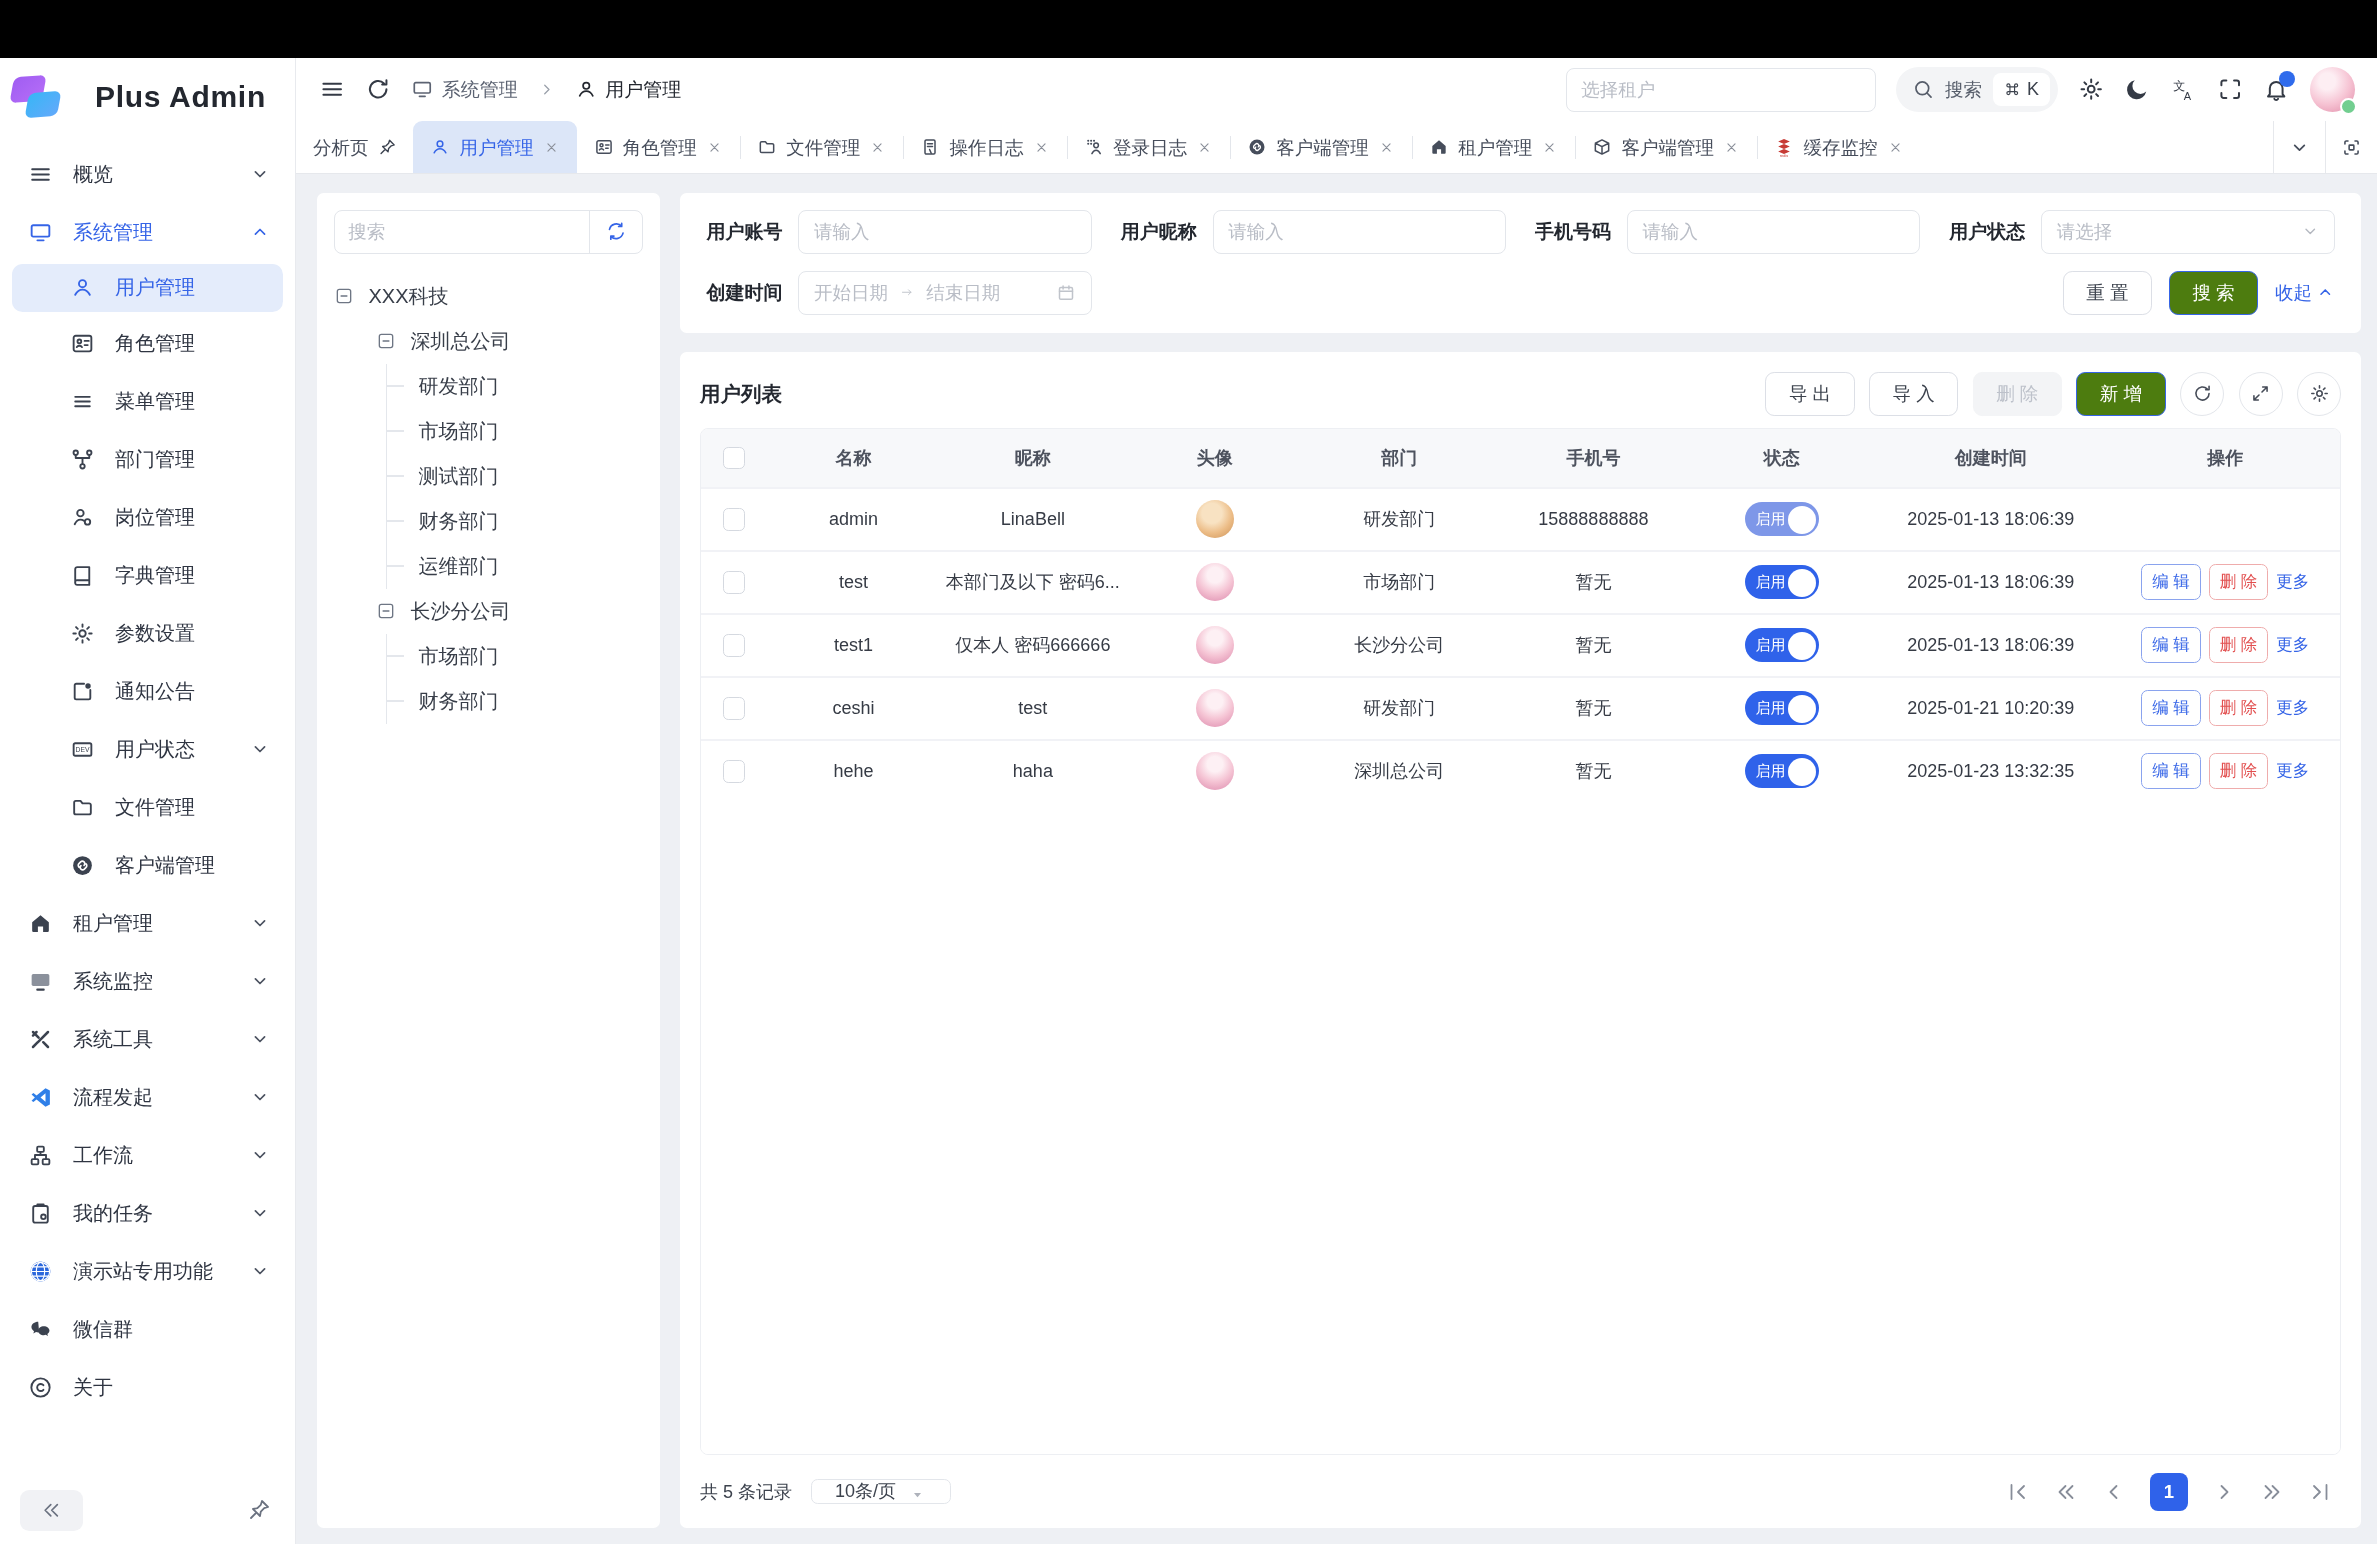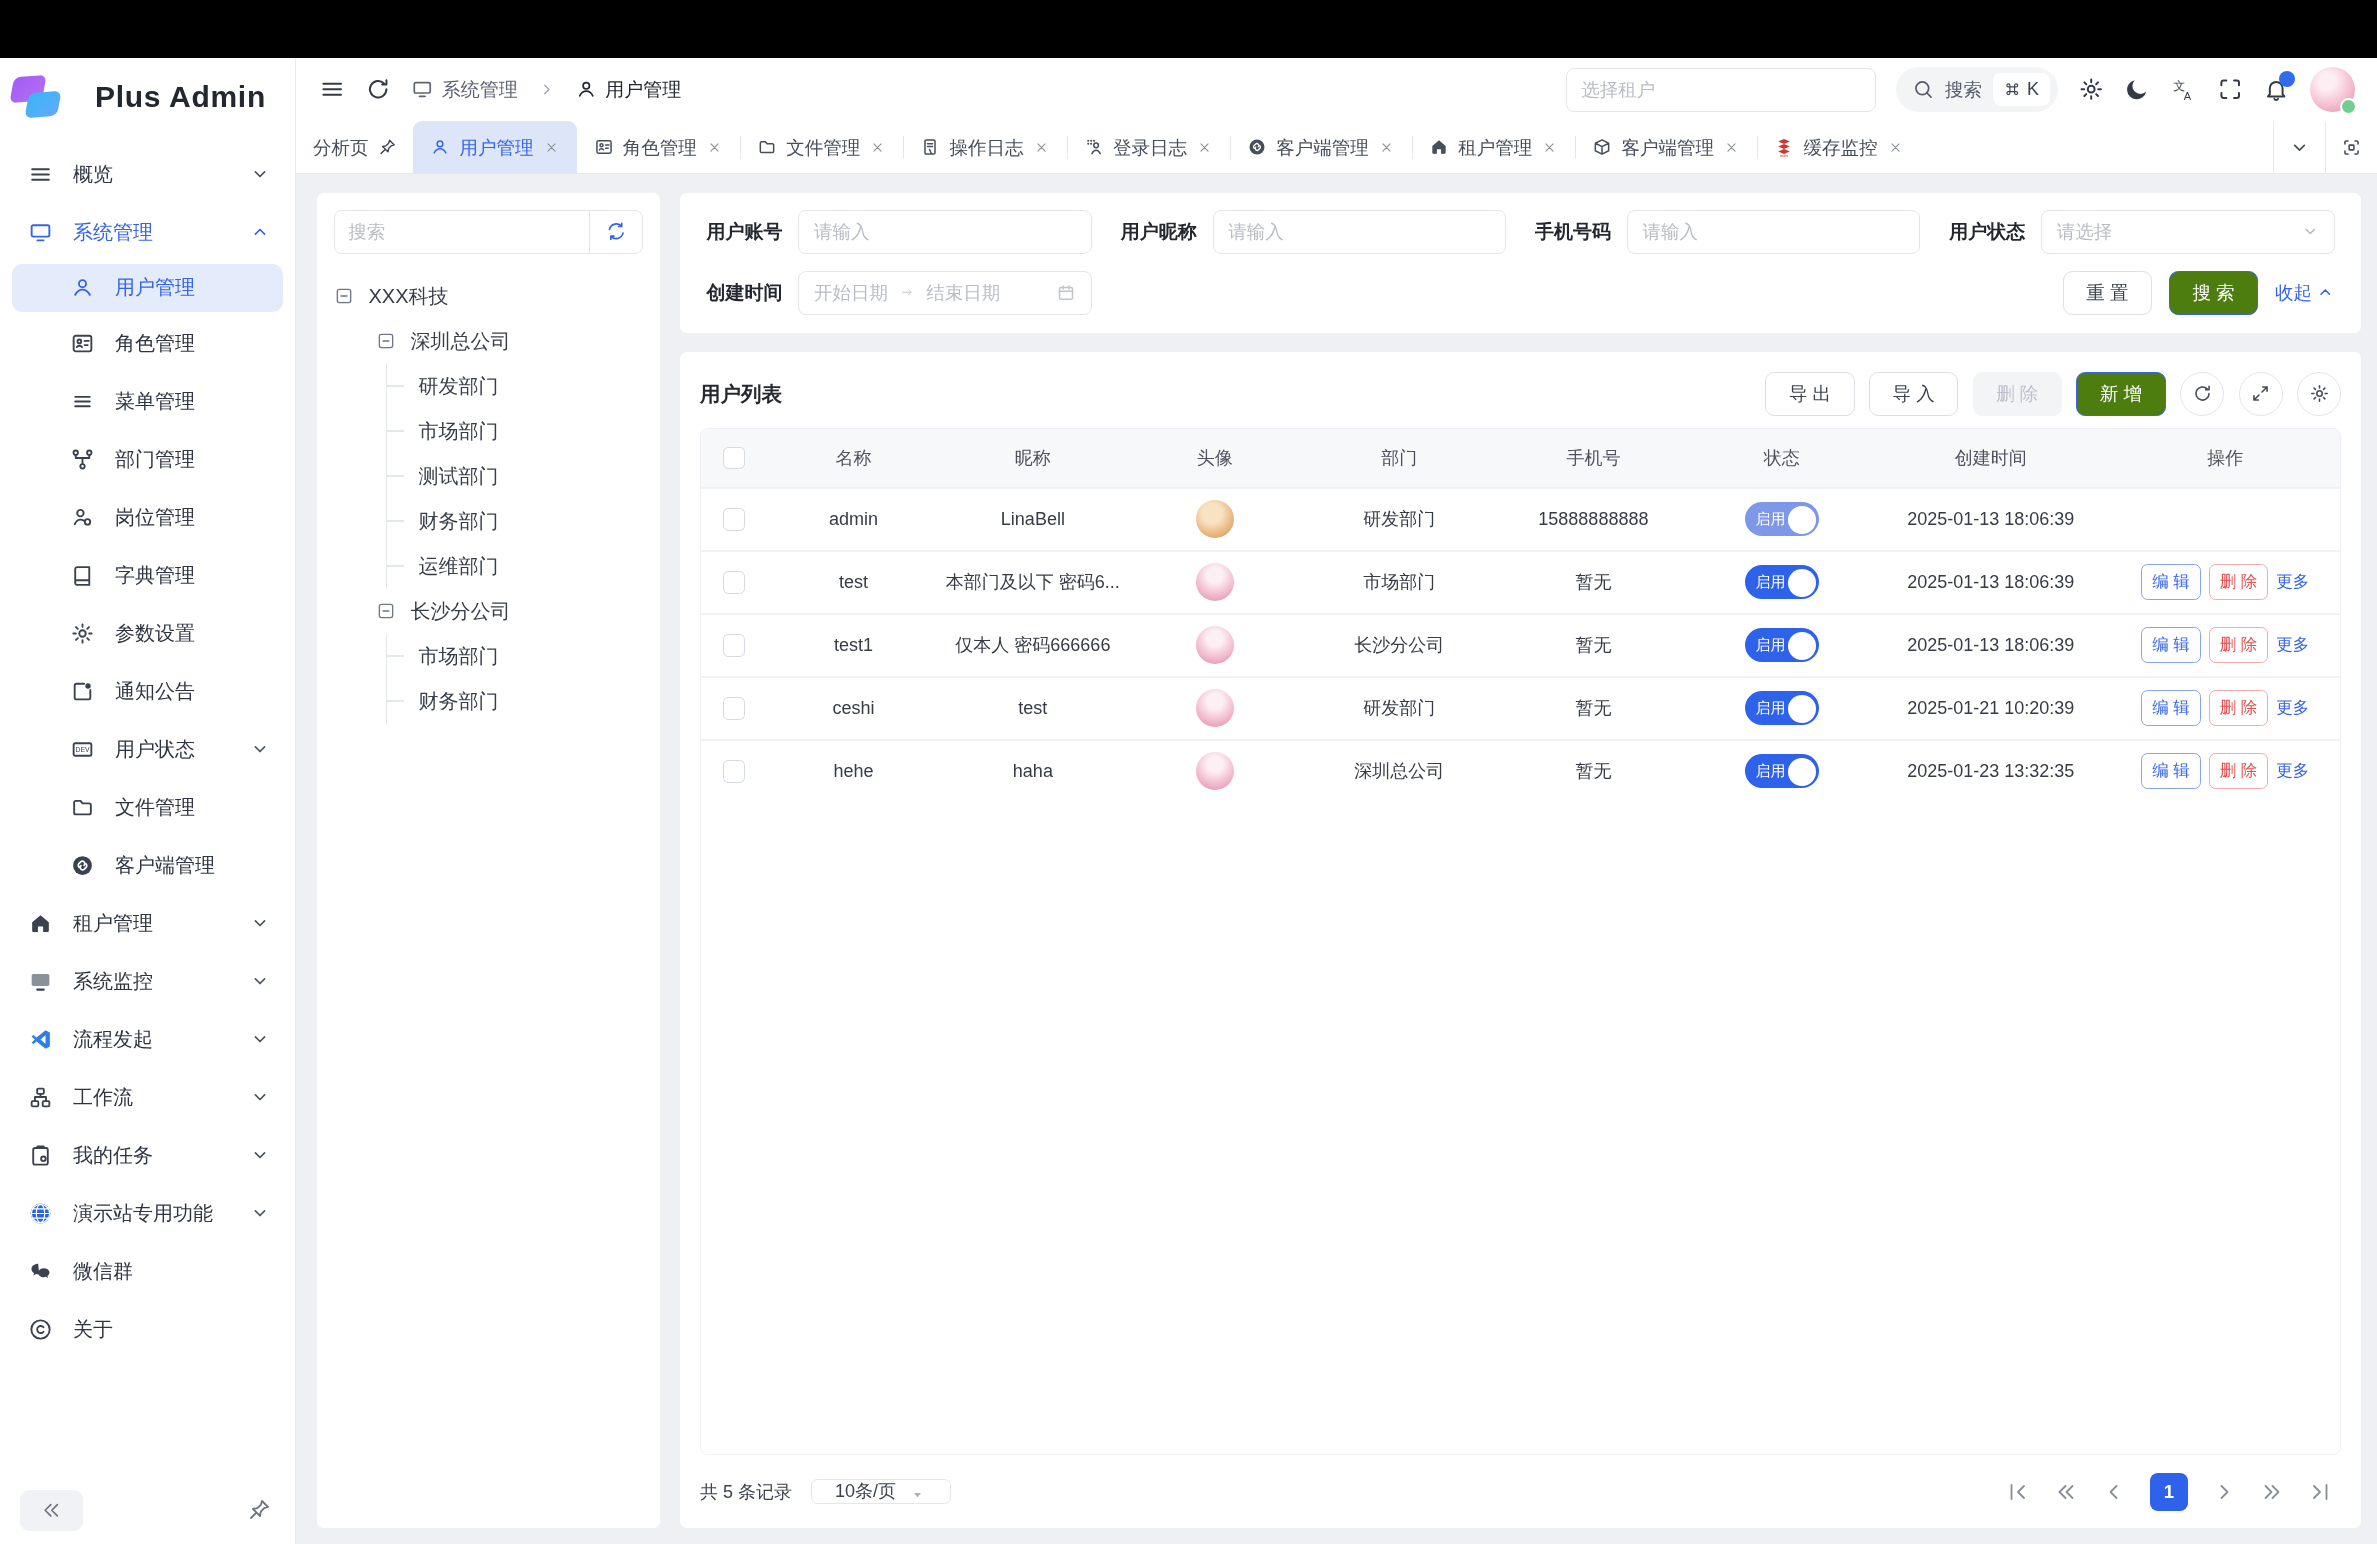--- a/index.html
+++ b/index.html
@@ -132,21 +132,21 @@
   .tc-head { display:flex; align-items:center; height:58px; flex:none; }
   .tc-title { font-size:20.5px; font-weight:600; color:#23272f; }
   .tc-actions { margin-left:auto; display:flex; align-items:center; gap:14.5px; }
   .cbtn { width:44px; height:44px; border-radius:50%; border:1.3px solid #e3e6eb; background:#fff;
     display:flex; align-items:center; justify-content:center; color:#454b57; cursor:pointer; }
   .cbtn .ic { width:21px; height:21px; }
 
   .tablewrap { margin-top:5.3px; border:1.3px solid #edeff3; border-radius:8px; flex:1;
     display:flex; flex-direction:column; overflow:hidden; min-height:0; }
   .thead { display:flex; align-items:center; background:#f7f8fa; height:58px; flex:none;
-    font-size:18px; color:#4d525e; font-weight:400; }
+    font-size:18px; color:#4d525e; font-weight:700; }
   .thead .cell { position:relative; }
   .thead .cell:not(:last-child)::after { content:""; position:absolute; right:0; top:17px;
     bottom:17px; width:0.7px; background:#e2e5ea; }
   .cell { display:flex; align-items:center; justify-content:center; text-align:center; min-width:0; }
   .c-check{width:4%;} .c-name{width:10.6%;} .c-nick{width:11.3%;} .c-ava{width:10.9%;}
   .c-dept{width:11.6%;} .c-phone{width:12.1%;} .c-status{width:10.9%;} .c-created{width:14.6%;}
   .c-ops{flex:1;}
   .trow { display:flex; align-items:center; height:63px; background:#fff; flex:none;
     border-top:2px solid #f1f2f6; font-size:18px; color:#363b45; }
   .checkbox { width:22.5px; height:22.5px; border:1.3px solid #d5d9e0; border-radius:5.3px; background:#fff; cursor:pointer; }
@@ -339,20 +339,33 @@
           </span>
       </div>
       <div class="mi">
         <span class="ic">
             <svg viewBox="0 0 24 24">
               <rect x="3.5" y="4.8" width="17" height="11.4" rx="1.6" fill="#8b919c" stroke="none"></rect>
               <path d="M9 19.8h6" stroke-width="2.2"></path>
             </svg>
           </span>
         <span class="lbl">系统监控</span>
+        <span class="ic chev">
+            <svg viewBox="0 0 24 24">
+              <path d="M6.5 9.5 12 15l5.5-5.5" stroke-width="2"></path>
+            </svg>
+          </span>
+      </div>
+      <div class="mi">
+        <span class="ic">
+            <svg viewBox="0 0 24 24">
+              <path d="M4.8 4.8l5.4 5.4M4.8 8.2 8.2 4.8M19.2 4.8l-9.9 9.9M14.6 14.6l4.6 4.6M4.8 19.2l4.6-4.6" stroke-width="2.4"></path>
+            </svg>
+          </span>
+        <span class="lbl">系统工具</span>
         <span class="ic chev">
             <svg viewBox="0 0 24 24">
               <path d="M6.5 9.5 12 15l5.5-5.5" stroke-width="2"></path>
             </svg>
           </span>
       </div>
       <div class="mi">
         <span class="ic">
             <svg viewBox="0 0 24 24">
               <path d="M16.8 3.2 21 5.3v13.4l-4.2 2.1-8.6-6.8-3 2.4L3.4 15l3.2-3-3.2-3 1.8-1.4 3 2.4zM16.8 8 12 12l4.8 4z" fill="#2f7fe8" stroke="none" fill-rule="evenodd"></path>

